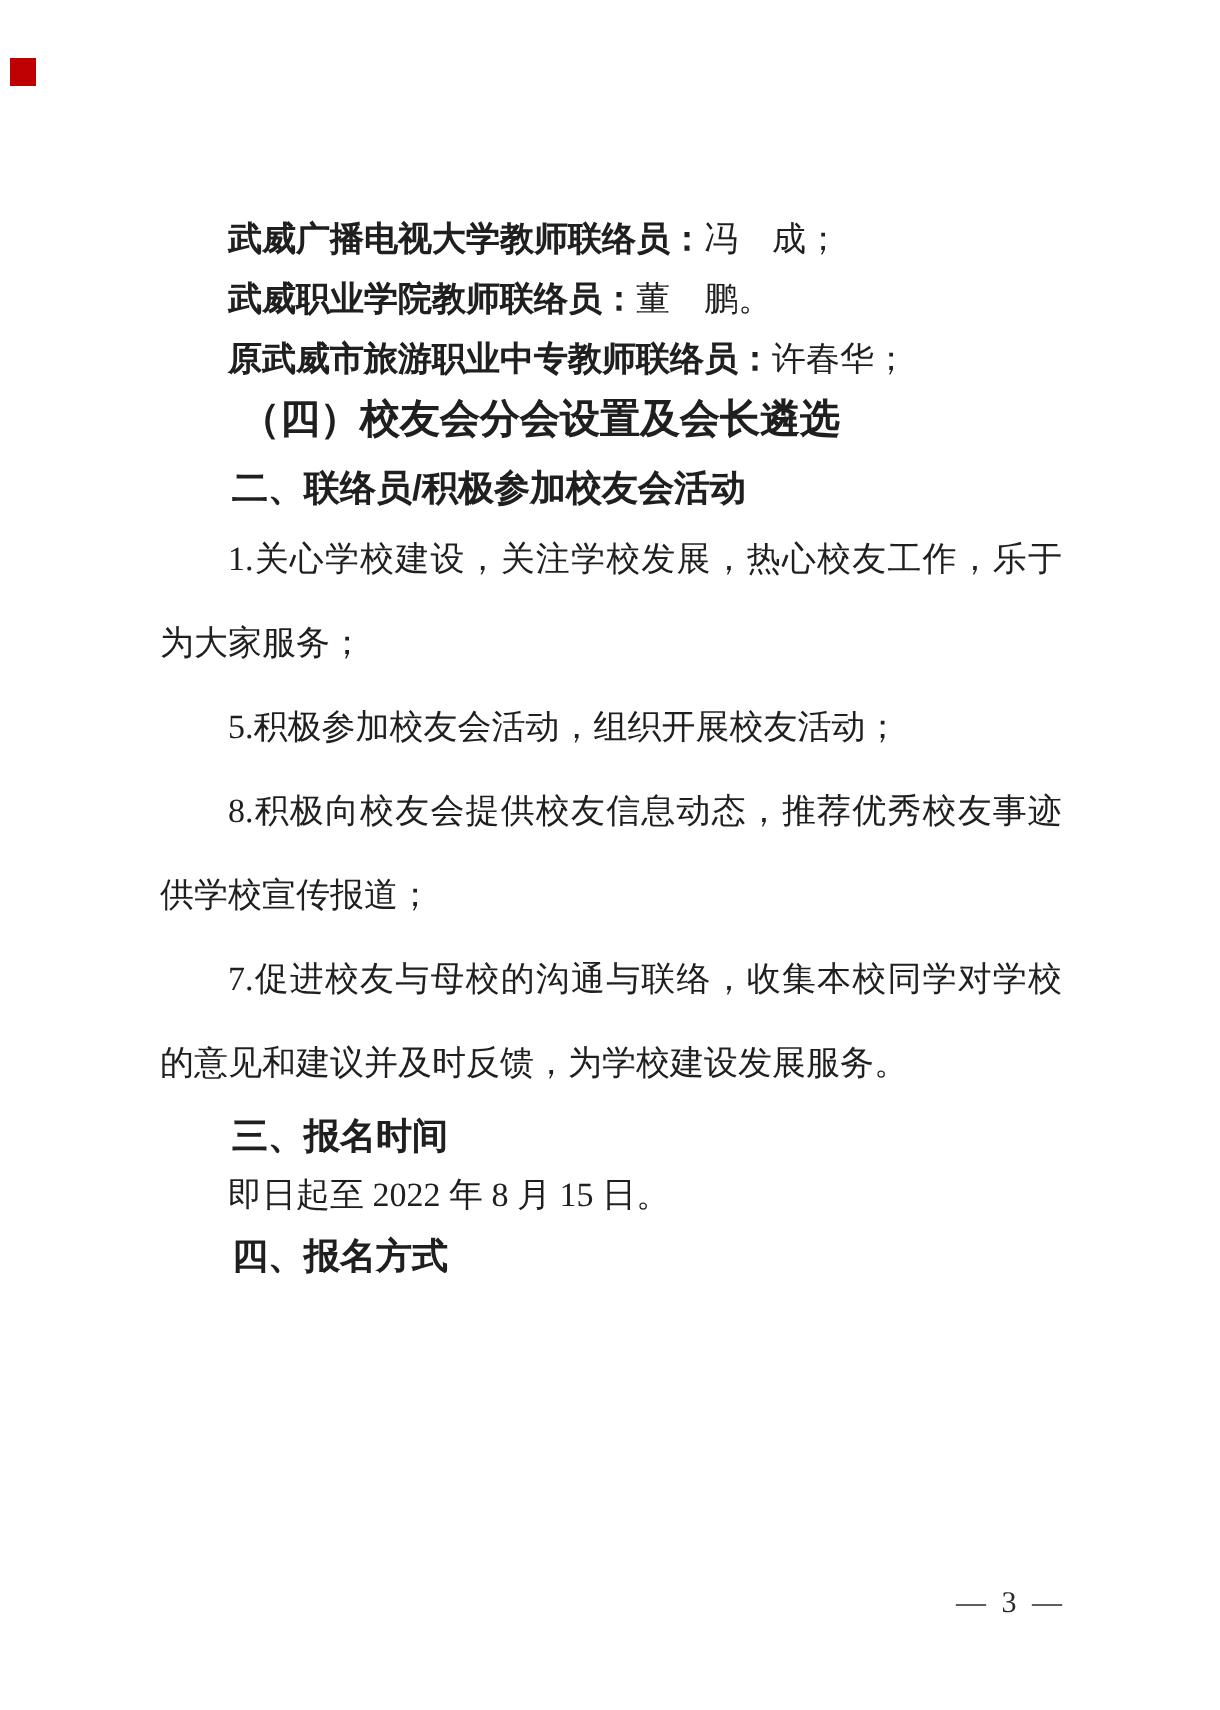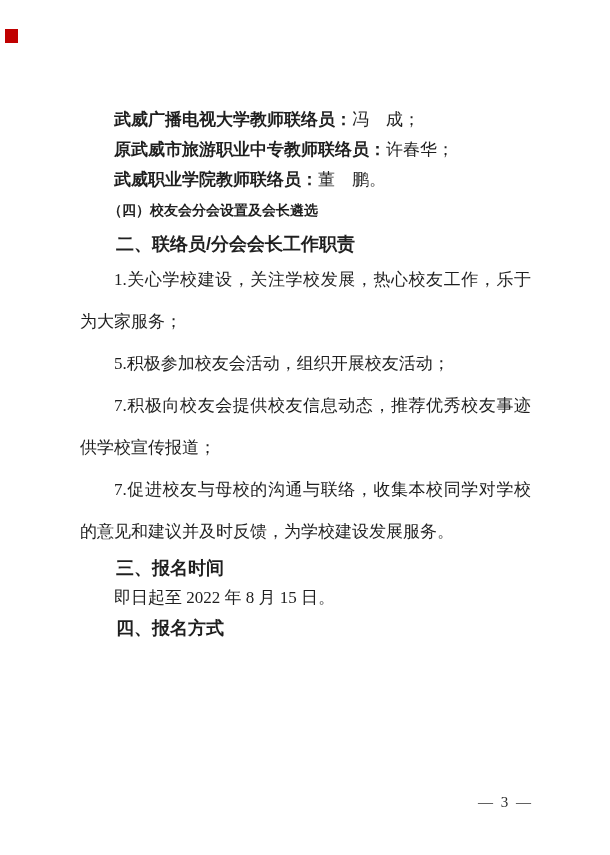--- a/index.html
+++ b/index.html
@@ -30,21 +30,21 @@
   .indent { text-indent:2em; }
   .hei {
     font-family:"Liberation Sans","DejaVu Sans",sans-serif;
     font-weight:bold;
   }
   .liaison-line { white-space:nowrap; }
   .liaison-line .name {
     font-family:"Liberation Serif","DejaVu Serif",serif;
     font-weight:normal;
   }
-  .section-heading { font-size:14px; }
+  .section-heading { font-size:20px; }
   .chapter-heading { font-size:18px; }
   .h2-gap { margin-top:4px !important; }
   .para-gap { margin-top:4px !important; }
   .duty { line-height:42px; }
   .page-number {
     position:absolute;
     right:77px; top:794px;
     font-size:15px;
     letter-spacing:2px;
     color:#2a2a2a;
@@ -58,35 +58,35 @@
 
   <div class="red-marker" style="background:#c00000"></div>
 
   <div class="content">
 
     <p class="indent liaison-line">
       <span class="hei">武威广播电视大学教师联络员：</span><span class="name">冯　成；</span>
     </p>
 
     <p class="indent liaison-line">
-      <span class="hei">原武威市旅游职业中专教师联络员：</span><span class="name">许春华；</span>
+      <span class="hei">武威职业学院教师联络员：</span><span class="name">董　鹏。</span>
     </p>
 
     <p class="indent liaison-line">
-      <span class="hei">武威职业学院教师联络员：</span><span class="name">董　鹏。</span>
+      <span class="hei">原武威市旅游职业中专教师联络员：</span><span class="name">许春华；</span>
     </p>
 
     <p class="indent hei section-heading">（四）校友会分会设置及会长遴选</p>
 
 
-    <p class="indent hei chapter-heading h2-gap">二、联络员/分会会长工作职责</p>
+    <p class="indent hei chapter-heading h2-gap">二、联络员/积极参加校友会活动</p>
 
     <p class="indent duty">1.关心学校建设，关注学校发展，热心校友工作，乐于为大家服务；</p>
     <p class="indent duty">5.积极参加校友会活动，组织开展校友活动；</p>
-    <p class="indent duty">7.积极向校友会提供校友信息动态，推荐优秀校友事迹供学校宣传报道；</p>
+    <p class="indent duty">8.积极向校友会提供校友信息动态，推荐优秀校友事迹供学校宣传报道；</p>
     <p class="indent duty">7.促进校友与母校的沟通与联络，收集本校同学对学校的意见和建议并及时反馈，为学校建设发展服务。</p>
 
     <p class="indent hei chapter-heading">三、报名时间</p>
 
     <p class="indent">即日起至 2022 年 8 月 15 日。</p>
 
     <p class="indent hei chapter-heading">四、报名方式</p>
 
   </div>
 

